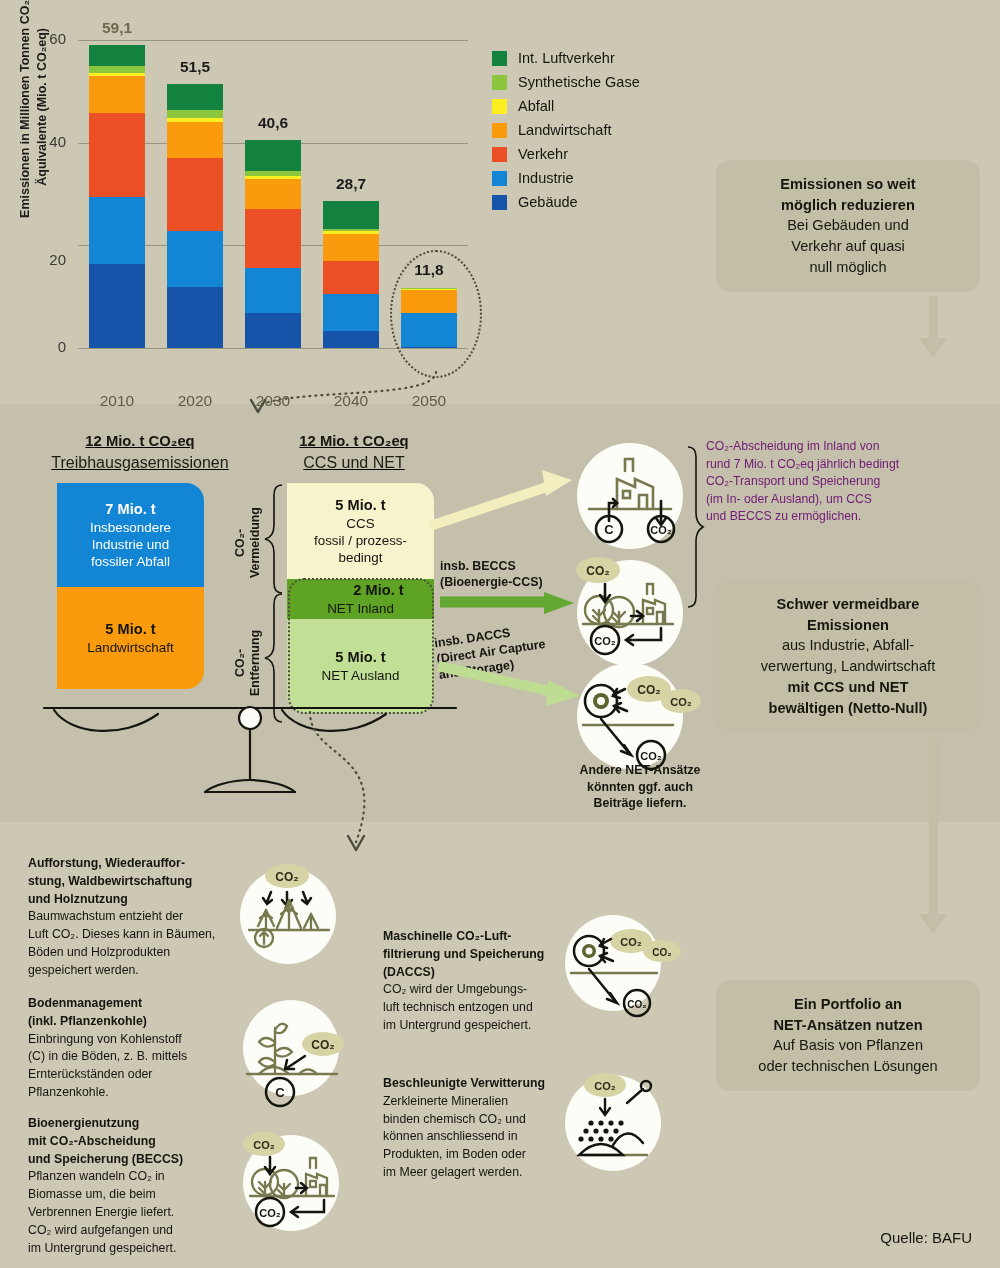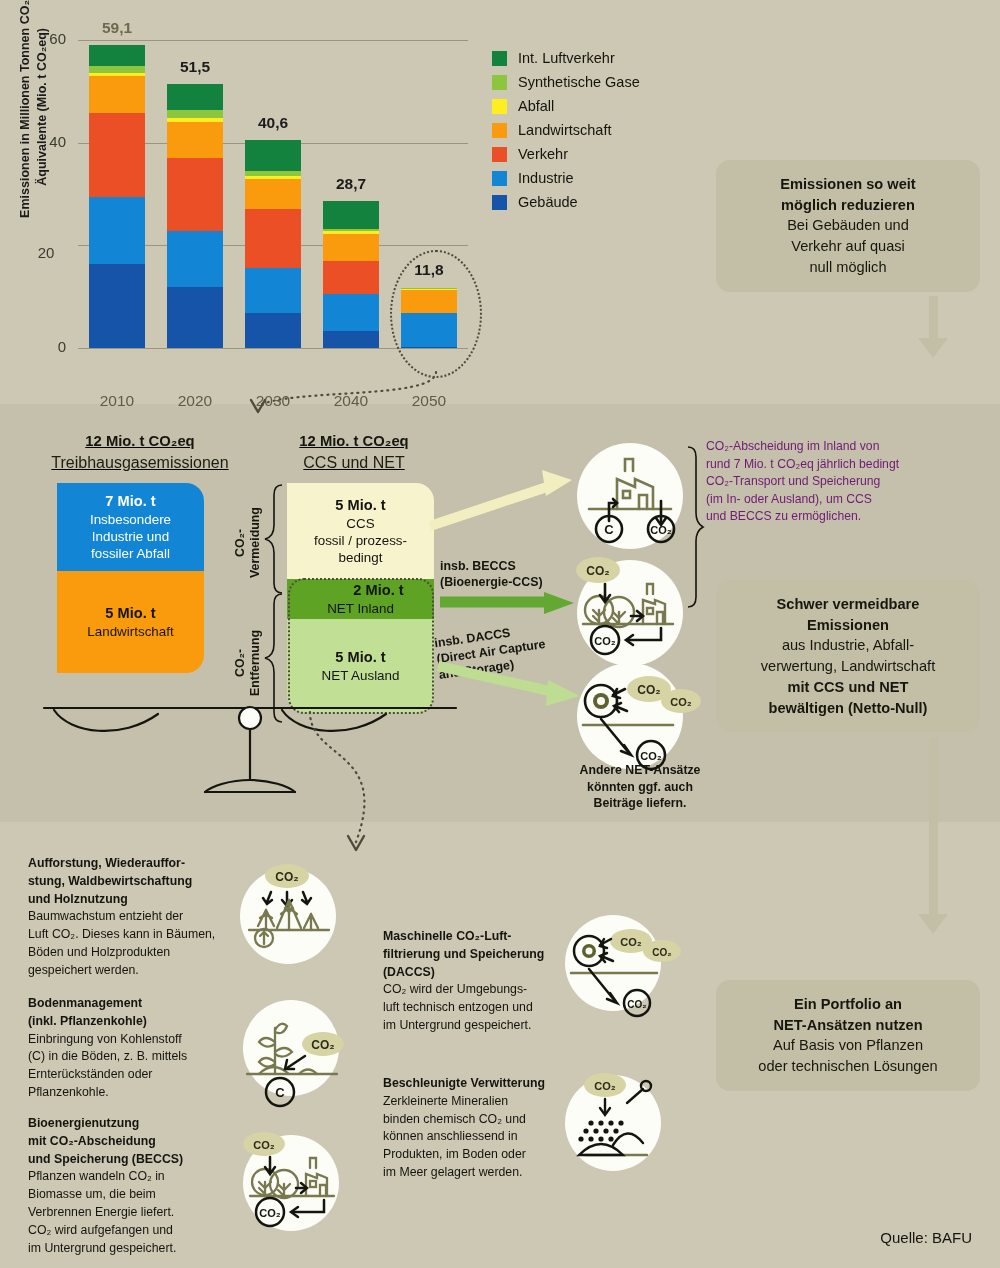--- a/index.html
+++ b/index.html
@@ -96,21 +96,21 @@
 <div class="band band-bot"></div>
 
 <div id="chart">
   <div class="ylabel">
     <span>Emissionen in Millionen Tonnen CO₂-Äquivalente (Mio. t CO₂eq)</span>
   </div>
   <div id="plot" class="plot">
       <div class="gridline" style="top: 308px;"></div>
       <div class="ytick" style="top: 298px;">0</div>
       <div class="gridline" style="top: 205.333px;"></div>
-      <div class="ytick" style="top: 204px; text-align: center;">20</div>
+      <div class="ytick" style="top: 211px;">20</div>
       <div class="gridline" style="top: 102.667px;"></div>
       <div class="ytick" style="top: 92.6667px;">40</div>
       <div class="gridline" style="top: 0px;"></div>
       <div class="ytick" style="top: -10px;">60</div>
       <div class="bar" style="left: 11px;">
         <div class="seg" style="height: 21.0467px; background: rgb(19, 130, 63);"></div>
         <div class="seg" style="height: 7.18667px; background: rgb(140, 198, 62);"></div>
         <div class="seg" style="height: 3.08px; background: rgb(252, 238, 33);"></div>
         <div class="seg" style="height: 37.4733px; background: rgb(249, 155, 12);"></div>
         <div class="seg" style="height: 83.6733px; background: rgb(234, 79, 37);"></div>
@@ -235,21 +235,21 @@
   <div class="h1">12 Mio. t CO₂eq</div>
   <div class="h2">Treibhausgasemissionen</div>
 </div>
 
 <div class="hdr" style="left:236px; top:432px; width:236px;">
   <div class="h1">12 Mio. t CO₂eq</div>
   <div class="h2">CCS und NET</div>
 </div>
 
 <div class="stack" id="left-stack" style="left:57px; top:483px; width:147px;">
-    <div class="blk" style="height: 88px; background: rgb(18, 133, 212); color: rgb(255, 255, 255); font-size: 13.4px; border-radius: 0px 18px 0px 0px;">
+    <div class="blk" style="height: 104px; background: rgb(18, 133, 212); color: rgb(255, 255, 255); font-size: 13.4px; border-radius: 0px 18px 0px 0px;">
       <div class="big" style="font-size: 14.6px;">7 Mio. t</div>
       <div>Insbesondere</div>
       <div>Industrie und</div>
       <div>fossiler Abfall</div>
     </div>
     <div class="blk" style="height: 102px; background: rgb(249, 155, 12); color: rgb(21, 21, 15); font-size: 13.4px; border-radius: 0px 0px 18px;">
       <div class="big" style="font-size: 14.6px;">5 Mio. t</div>
       <div>Landwirtschaft</div>
     </div>
   </div>

